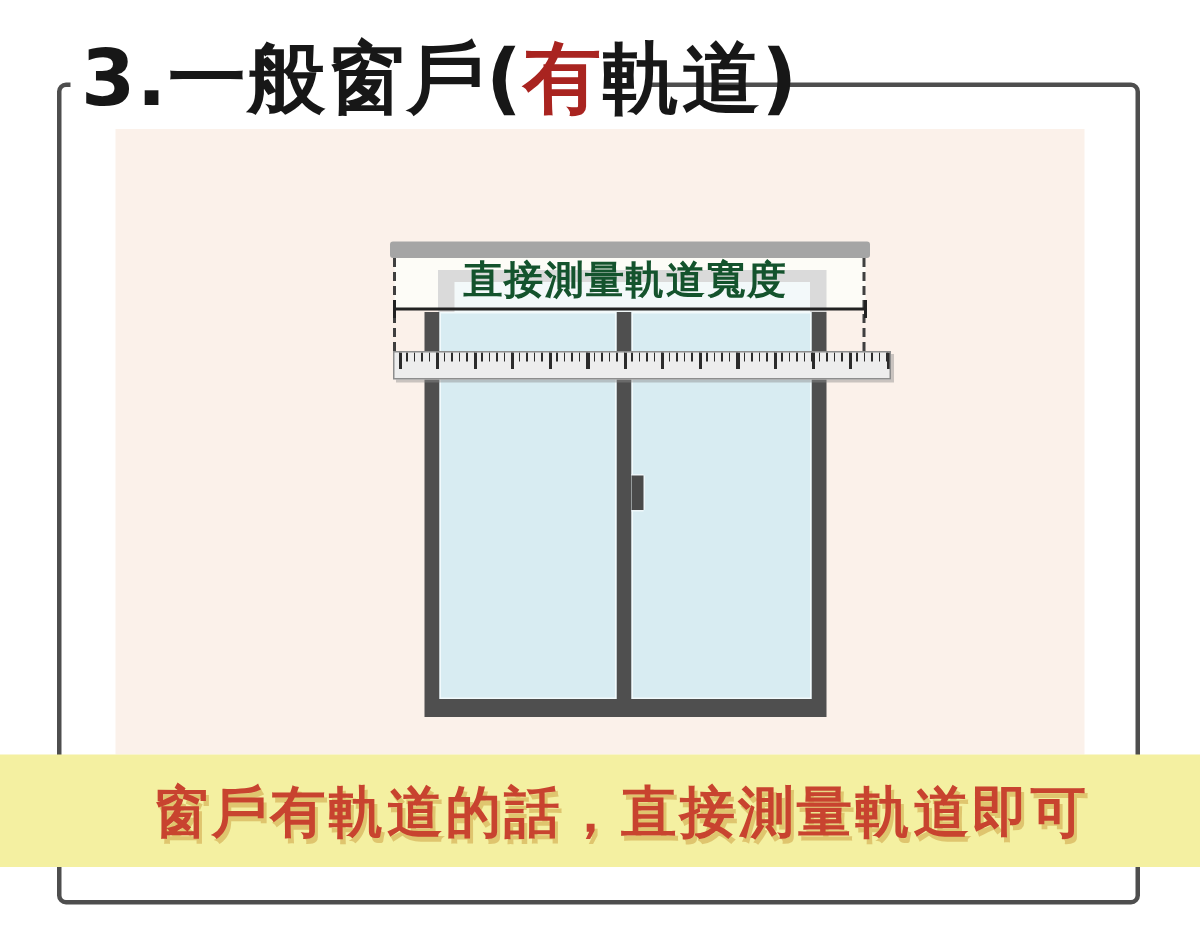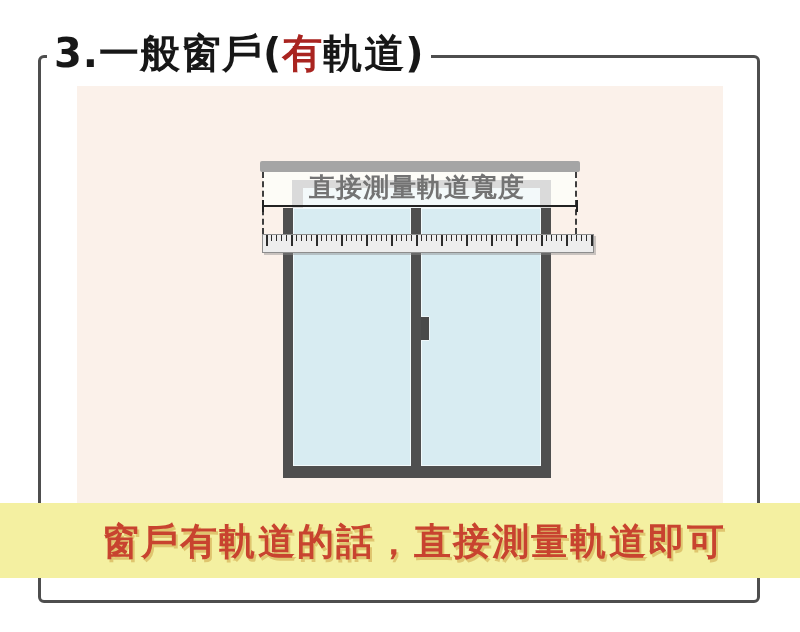--- a/index.html
+++ b/index.html
@@ -11,21 +11,21 @@
   .frame{
     position:absolute;left:38px;top:55px;width:722px;height:548px;
     border:3px solid #4e4e4e;border-radius:6px;box-sizing:border-box;
   }
   
   .title-gap{
     position:absolute;left:47px;top:47px;width:384px;height:16px;background:#ffffff;
   }
   .page-title{
     position:absolute;left:54px;top:24px;height:58px;line-height:58px;
-    font-size:40px;font-weight:700;color:#171717;letter-spacing:1px;white-space:nowrap;
+    font-size:52px;font-weight:700;color:#171717;letter-spacing:1px;white-space:nowrap;
   }
   .page-title .hl{color:#a92420;}
   
   .canvas{
     position:absolute;left:77px;top:86px;width:646px;height:417px;background:#fbf1ea;
   }
   
   .track{
     position:absolute;left:183px;top:75px;width:320px;height:11px;
     background:#a5a5a5;border-radius:2px;
@@ -41,21 +41,21 @@
   .dash.right{left:498px;}
   
   .win-top{
     position:absolute;left:215px;top:94px;width:259px;height:28px;background:#dadada;
   }
   .win-top-inner{
     position:absolute;left:11px;top:8px;width:237px;height:20px;background:#f3f9fa;
   }
   .track-label{
     position:absolute;left:206px;top:84px;width:268px;height:34px;line-height:34px;
-    text-align:center;font-size:26px;font-weight:700;color:#737373;
+    text-align:center;font-size:26px;font-weight:700;color:#14532d;
     letter-spacing:1px;white-space:nowrap;z-index:4;
   }
   
   .measure-line{
     position:absolute;left:186px;top:119px;width:314px;height:2px;background:#222222;z-index:3;
   }
   .measure-tick{
     position:absolute;top:-5px;width:2px;height:12px;background:#222222;
   }
   .measure-tick.left{left:-1px;}

